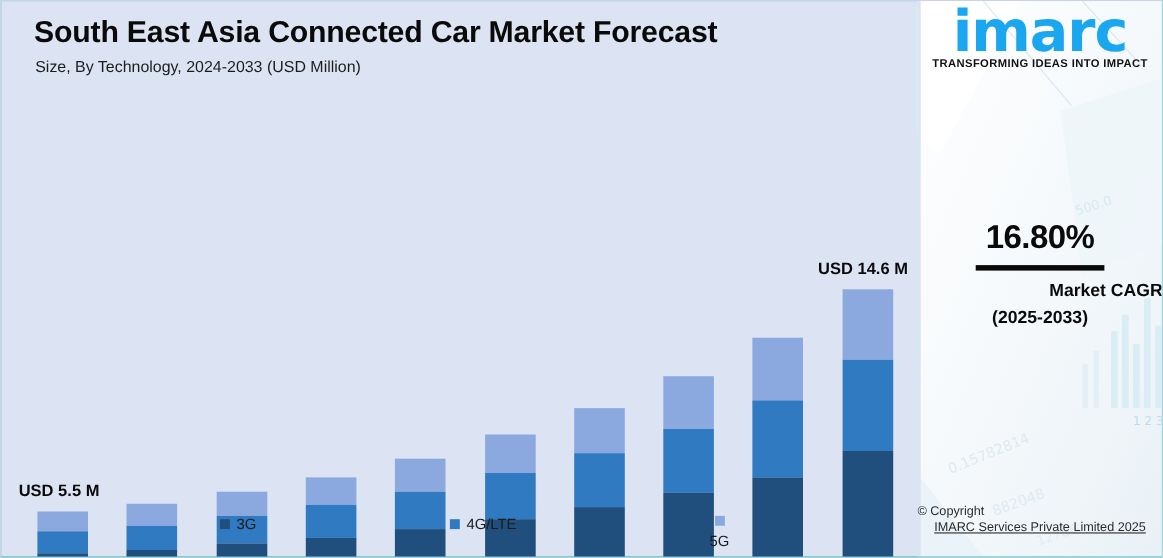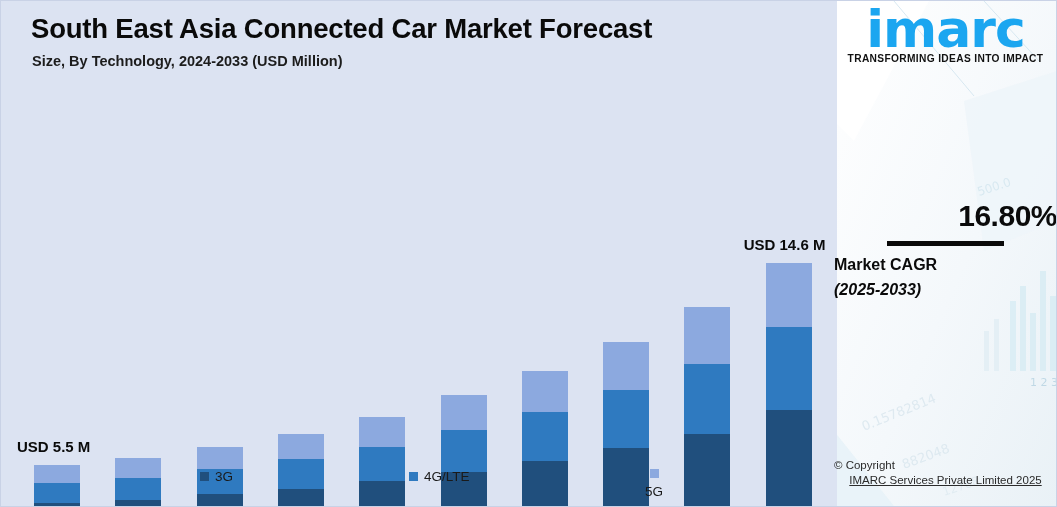--- a/index.html
+++ b/index.html
@@ -23,21 +23,21 @@
     position:absolute;left:0;top:0;width:833px;height:505px;
     background:#dce3f2;
   }
   #page-title{
     position:absolute;left:30px;top:12px;
     font-size:27.5px;font-weight:bold;color:#0a0a0a;
     letter-spacing:-0.2px;white-space:nowrap;
   }
   #page-subtitle{
     position:absolute;left:31px;top:52px;
-    font-size:14.5px;font-weight:700;color:#1c1c1c;
+    font-size:14.5px;font-weight:400;color:#1c1c1c;
     white-space:nowrap;
     text-align:right;
   }
 
   #plot{
     position:absolute;left:0;top:100px;width:833px;height:332px;
   }
   .bar-group{
     position:absolute;bottom:0;width:46px;
   }
@@ -77,33 +77,33 @@
   #imarc-word{
     font-size:52px;font-weight:bold;color:#1BA6F0;
     letter-spacing:-1px;line-height:56px;
     font-family:"DejaVu Sans",sans-serif;
   }
   #imarc-tag{
     font-size:10.2px;font-weight:bold;color:#111;
     letter-spacing:0.35px;margin-top:-4px;
   }
   #cagr-value{
-    position:absolute;left:0;top:198px;width:223px;text-align:right;
+    position:absolute;left:0;top:198px;width:223px;text-align:center;
     font-size:30px;font-weight:bold;color:#0a0a0a;letter-spacing:-0.5px;
   }
   #cagr-rule{
     position:absolute;left:53px;top:240px;width:117px;height:5px;background:#0a0a0a;
   }
   #cagr-label{
-    position:absolute;left:0;top:255px;width:223px;text-align:left;
+    position:absolute;left:0;top:255px;width:223px;text-align:right;
     font-size:16px;font-weight:bold;color:#0a0a0a;
   }
   #cagr-period{
-    position:absolute;left:0;top:280px;width:223px;text-align:left;
-    font-size:16px;font-weight:bold;color:#0a0a0a;font-style:italic;
+    position:absolute;left:0;top:280px;width:223px;text-align:center;
+    font-size:16px;font-weight:bold;color:#0a0a0a;
   }
   #copyright-1{
     position:absolute;left:0;top:458px;width:223px;
     font-size:11.5px;color:#2b2b2b;
   }
   #copyright-2{
     position:absolute;left:0;top:473px;width:223px;text-align:center;
     font-size:11.5px;color:#2b2b2b;text-decoration:underline;
   }
 </style>

